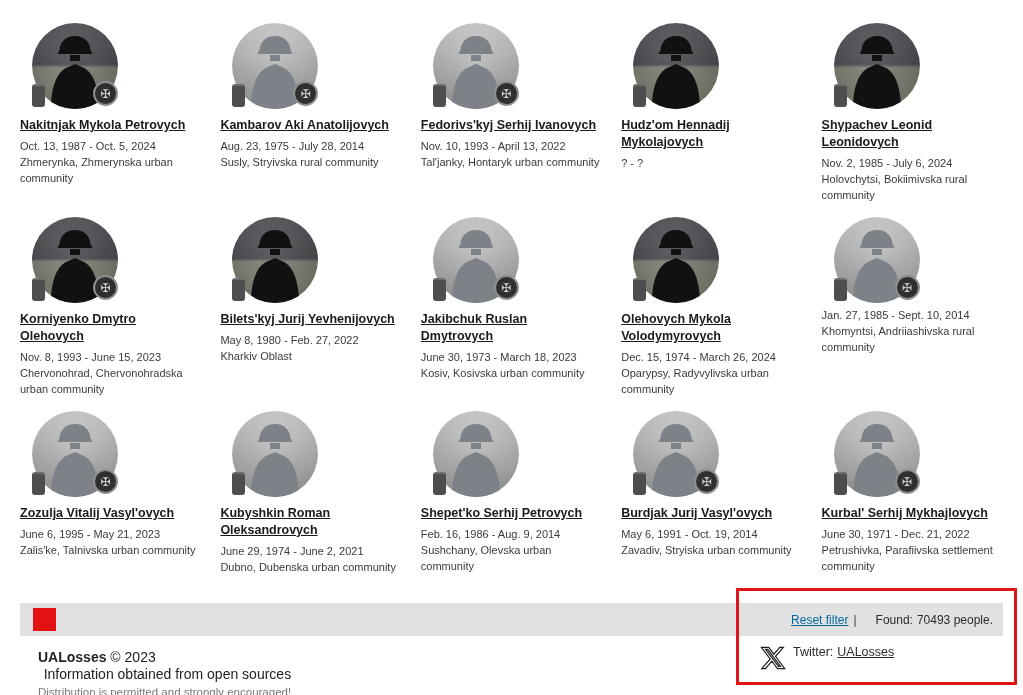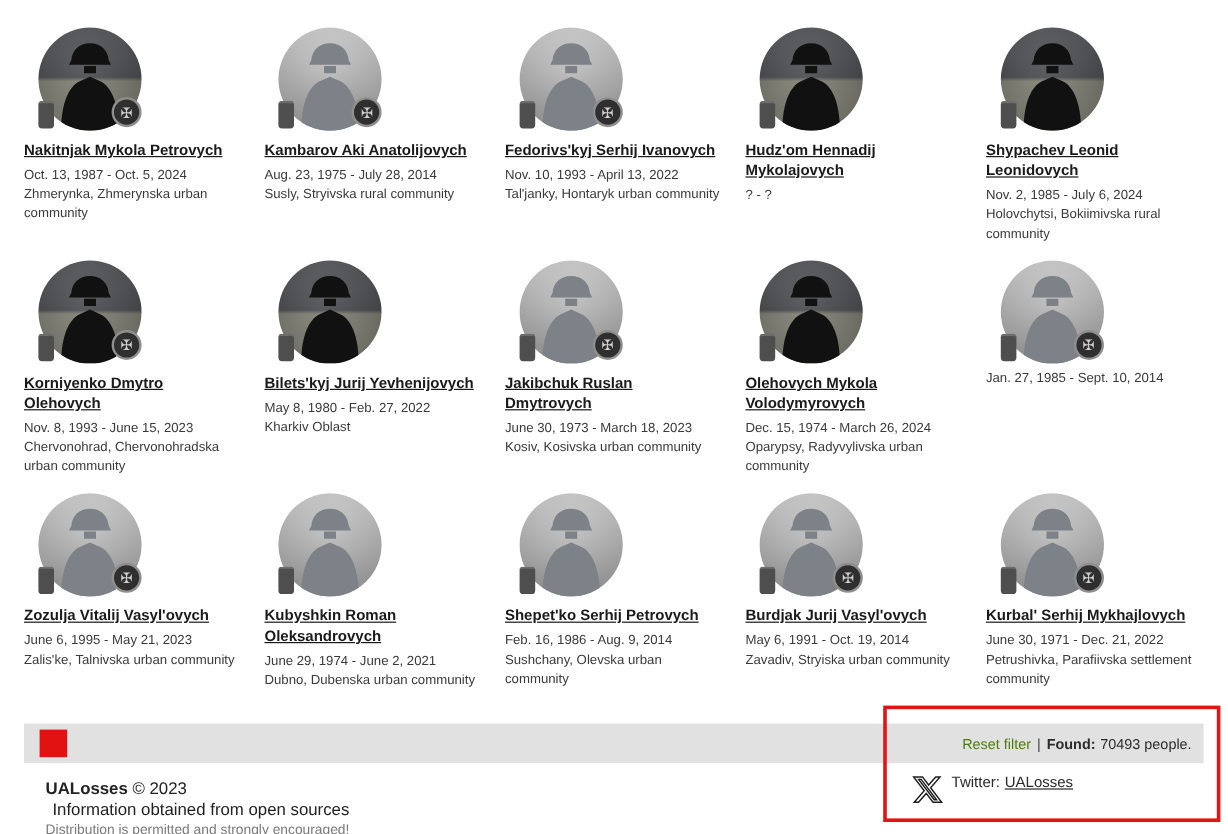--- a/index.html
+++ b/index.html
@@ -38,23 +38,23 @@
   .paging-bar { position:absolute; left:20px; top:603px; width:983px; height:33px;
     background:#e1e1e1; display:flex; align-items:center; justify-content:space-between;
     padding:0 10px 0 13px; }
   .pg-items { display:flex; align-items:center; gap:16px; }
   .pg-item { font-size:13px; font-weight:bold; color:#4a4a4a; text-decoration:underline;
     cursor:pointer; padding:0 3px; }
   .pg-item.active { background:#e31212; color:#ffffff; text-decoration:none; width:23px;
     height:23px; display:flex; align-items:center; justify-content:center; font-size:12px; }
   .pg-item.ellipsis { text-decoration:none; font-weight:normal; cursor:default; padding:0; }
   .filter-info { font-size:12px; color:#2b2b2b; }
-  .filter-info .reset { color:#4d7c0f; cursor:pointer; }
+  .filter-info .reset { text-decoration:underline; color:#0369a1; cursor:pointer; }
   .filter-info .sep { margin:0 5px; color:#444; }
-  .filter-info .found-label { font-weight:bold; margin-right:4px; }
+  .filter-info .found-label { font-weight:normal; margin-right:4px;margin-left:14px; }
 
   
   .footer-left { position:absolute; left:38px; top:649px; }
   .site-line { font-size:14px; line-height:17px; color:#222; }
   .site-line .site-name { font-weight:bold; }
   .info-line { font-size:14px; line-height:17px; color:#222;text-align:right; }
   .dist-line { margin-top:2px; font-size:11.5px; line-height:14px; color:#7a7a7a; }
   .twitter-row { position:absolute; left:760px; top:645px; display:flex; align-items:flex-start; }
   .x-icon { width:26px; height:26px; margin-right:7px; }
   .twitter-label { font-size:12.5px; color:#2b2b2b; }
@@ -226,20 +226,21 @@
         <svg class="silhouette-svg" viewBox="0 0 86 86">
           <path fill="#111111" d="M43 13 c-9 0 -15 6 -15.5 14 l-2 4 h35 l-2 -4 C58 19 52 13 43 13 z
             M38 32 h10 v6 h-10 z
             M19 86 C19 62 26 49 34 45 l9 -4 9 4 c8 4 15 17 15 41 z"></path>
         </svg>
       </div>
       <div class="candle"></div>
       <div class="badge">✠</div>
     </div>
     <div class="p-dates">Jan. 27, 1985 - Sept. 10, 2014</div>
+    <div class="p-loc">Khomyntsi, Andriiashivska rural community</div>
   </div>
     <div class="card photo">
     <div class="avatar-wrap">
       <div class="avatar-circle">
         <svg class="silhouette-svg" viewBox="0 0 86 86">
           <path fill="#111111" d="M43 13 c-9 0 -15 6 -15.5 14 l-2 4 h35 l-2 -4 C58 19 52 13 43 13 z
             M38 32 h10 v6 h-10 z
             M19 86 C19 62 26 49 34 45 l9 -4 9 4 c8 4 15 17 15 41 z"></path>
         </svg>
       </div>

